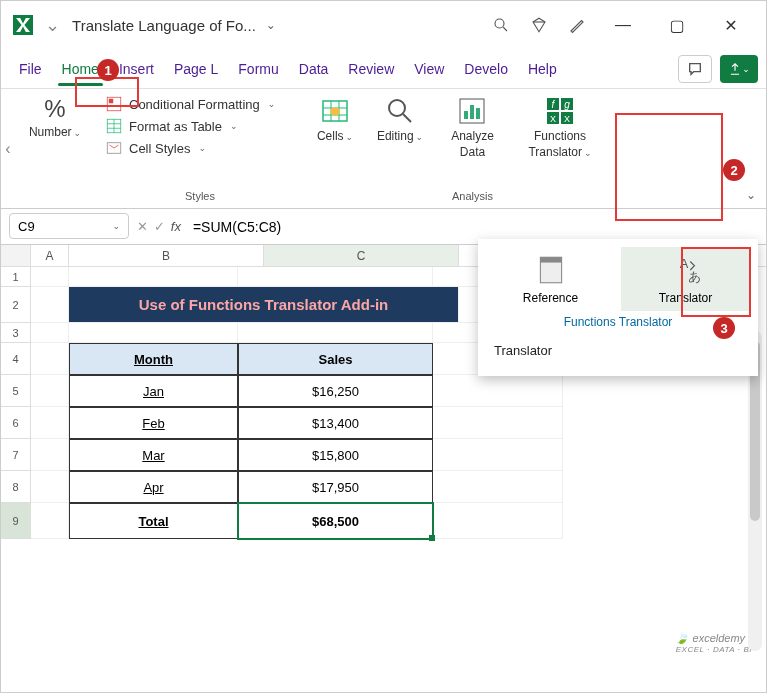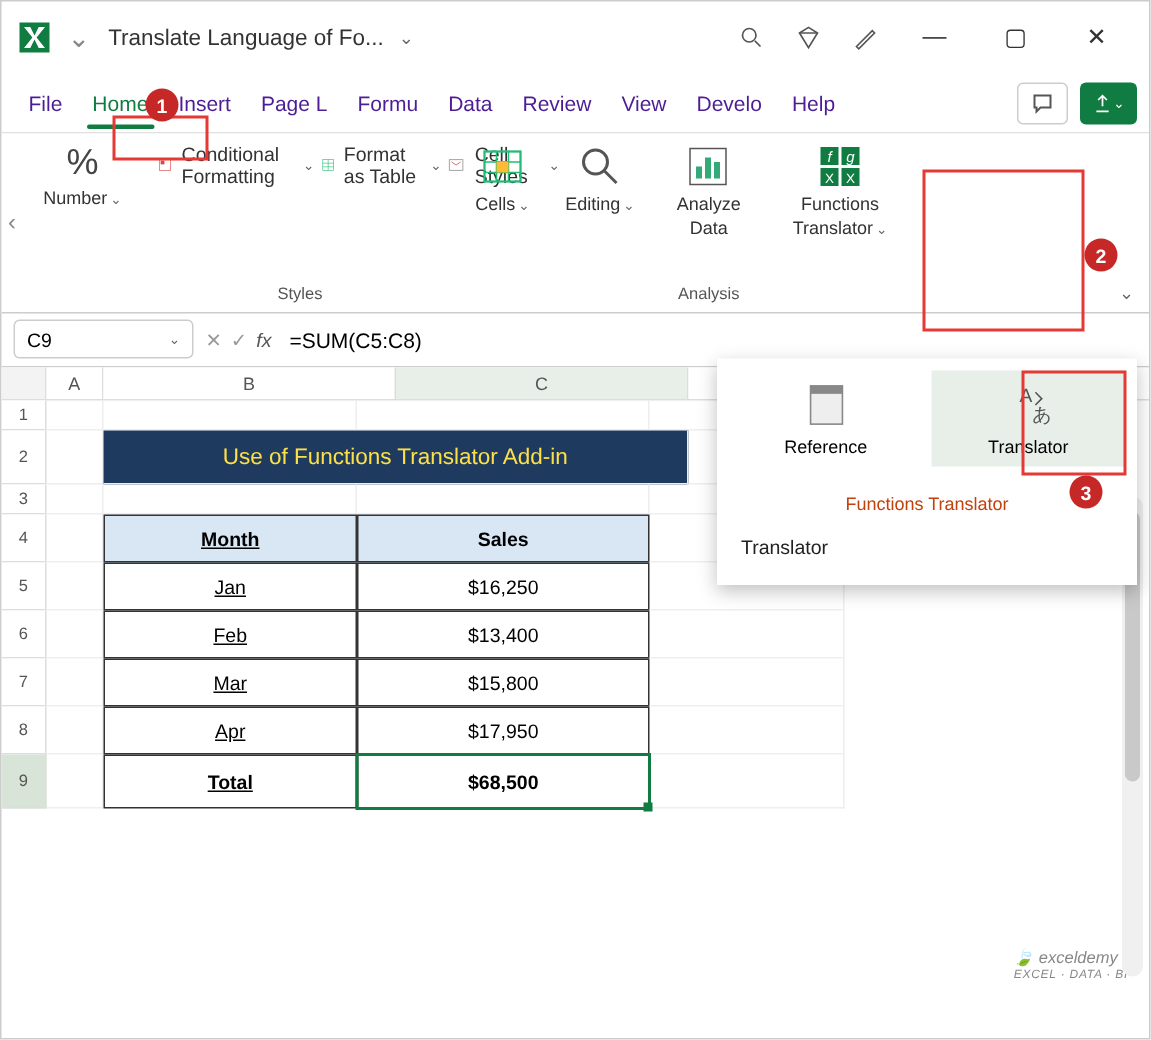--- a/index.html
+++ b/index.html
@@ -31,21 +31,21 @@
 .redbox { position:absolute; border:2.5px solid #e53935; z-index:40; }
 
 
 .ribbon { height: 120px; background:#fff; border-bottom:1px solid #ccc; display:flex; align-items:stretch; position:relative; }
 .rib-scroll { width:14px; display:flex; align-items:center; justify-content:center; color:#888; }
 .rib-group { border-right: none; padding: 6px 10px; display:flex; flex-direction:column; align-items:center; justify-content:space-between; }
 .rib-group .label { font-size:11px; color:#555; text-align:center; margin-top:2px; }
 .num-big { font-size:24px; color:#444; }
 .big-btn { display:flex; flex-direction:column; align-items:center; gap:2px; font-size:12px; color:#333; }
 .big-btn svg { width:32px; height:32px; }
-.styles-list { display:flex; flex-direction:row; gap:4px; align-items:flex-start; }
+.styles-list { display:flex; flex-direction:column; gap:4px; align-items:flex-start; }
 .styles-item { display:flex; align-items:center; gap:6px; font-size:13px; color:#333; }
 .styles-item svg { width:18px; height:18px; }
 .caret { font-size:9px; color:#666; margin-left:2px; }
 
 .ribbon-collapse { position:absolute; right:10px; bottom:6px; font-size:12px; color:#666; }
 
 
 .formbar { height:36px; display:flex; border-bottom:1px solid #ccc; padding:4px 8px; gap:8px; }
 .namebox { width:120px; height:26px; border:1px solid #ccc; border-radius:4px; display:flex; align-items:center; padding:0 8px; font-size:13px; justify-content:space-between; }
 .fx-icons { display:flex; gap:6px; color:#999; align-items:center; }
@@ -60,34 +60,34 @@
 .colhead { border-right:1px solid #ddd; text-align:center; font-size:12px; color:#555; display:flex; align-items:center; justify-content:center; background:#fff; }
 .colA { width:38px; } .colB { width:195px; } .colC { width:195px; } .colD { width:130px; }
 .rows { }
 .row { display:flex; height:28px; }
 .row9 { height:36px; }
 .rowhead { width:30px; border-right:1px solid #ddd; border-bottom:1px solid #ddd; display:flex; align-items:center; justify-content:center; font-size:11px; color:#555; background:#fff; }
 .rowhead.sel { background:#d7e4d7; }
 .cell { border-right:1px solid #eee; border-bottom:1px solid #eee; display:flex; align-items:center; padding:0 6px; font-size:13px; }
 .cA { width:38px; } .cB { width:169px;text-decoration:underline; } .cC { width:195px; } .cD { width:130px; }
 
-.banner { background:#1f3a5f; color:#fde047; font-weight:normal; font-size:15px; display:flex; align-items:center; justify-content:center; }
+.banner { background:#1f3a5f; color:#fca5a5; font-weight:bold; font-size:15px; display:flex; align-items:center; justify-content:center; }
 .thead { background:#d9e7f5; font-weight:bold; justify-content:center; border:1px solid #333 !important; }
 .tcell { border:1px solid #333 !important; justify-content:center; }
 .tfoot { font-weight:bold; }
 .sel-cell { outline:2px solid #107c41; outline-offset:-1px; position:relative; }
 .sel-cell::after { content:""; position:absolute; right:-3px; bottom:-3px; width:6px; height:6px; background:#107c41; }
 
 
 .dropdown { position:absolute; right:8px; top:238px; width:280px; background:#fff; box-shadow:0 4px 12px rgba(0,0,0,.25); z-index:30; padding:8px; }
 .dd-row { display:flex; gap:6px; align-items:flex-start; }
 .dd-item { flex:1; display:flex; flex-direction:column; align-items:center; font-size:12px; gap:4px; padding:6px 4px; }
 .dd-item.hov { background:#e8efe9; }
 .dd-item svg { width:34px; height:34px; }
-.dd-label { text-align:center; font-size:12px; color:#c2410c; margin-top:18px; }
+.dd-label { text-align:center; font-size:12px; color:#0369a1; margin-top:4px; }
 .tooltip { margin-top:6px; padding:8px; }
 .tooltip .tt-title { font-size:13px; color:#222; margin-bottom:2px; }
 .tooltip .tt-body { font-size:12px; color:#777; }
 
 .watermark { position:absolute; right:14px; bottom:38px; font-size:11px; color:#888; font-style:italic; }
 .watermark .sub { font-size:8px; letter-spacing:0.5px; display:block; }
 
 .vscroll { position:absolute; right:4px; top:330px; width:14px; height:320px; background:#f0f0f0; border-radius:7px; z-index:5; }
 .vscroll .thumb { position:absolute; top:10px; left:2px; right:2px; height:180px; background:#c9c9c9; border-radius:5px; }
 </style>

